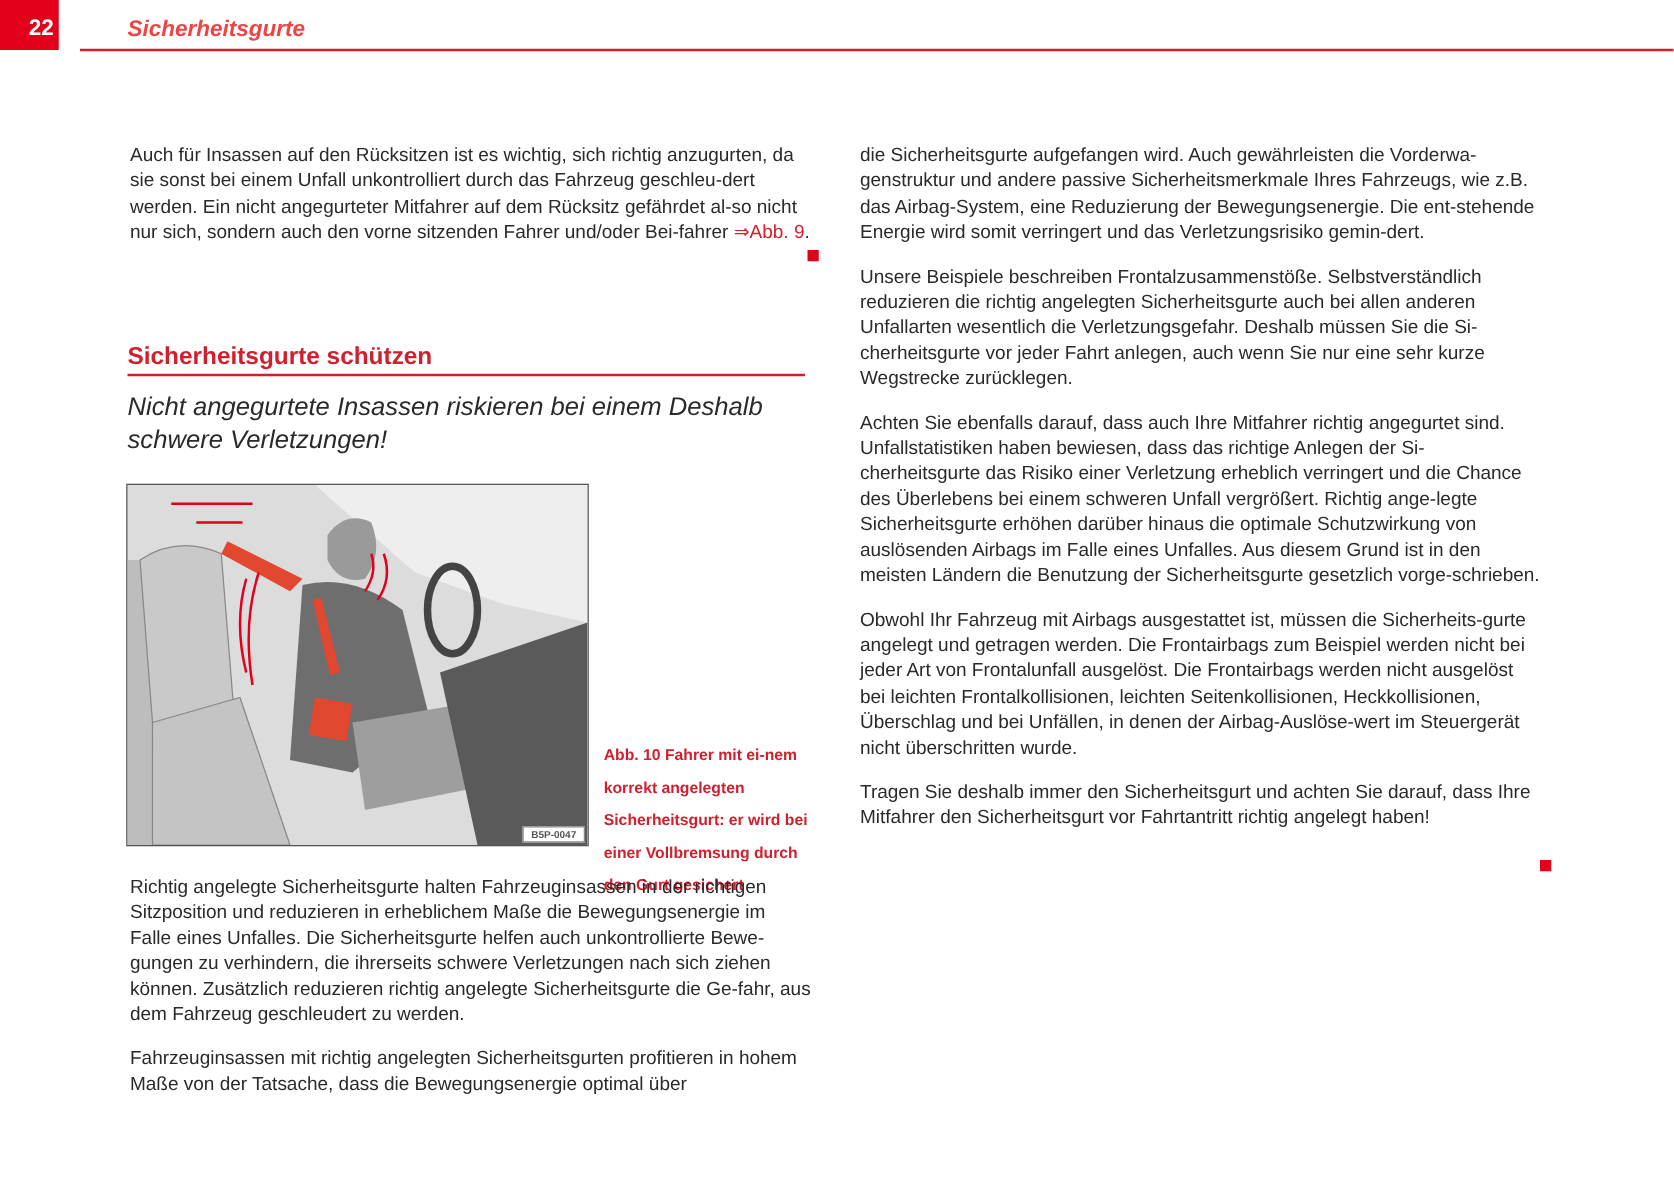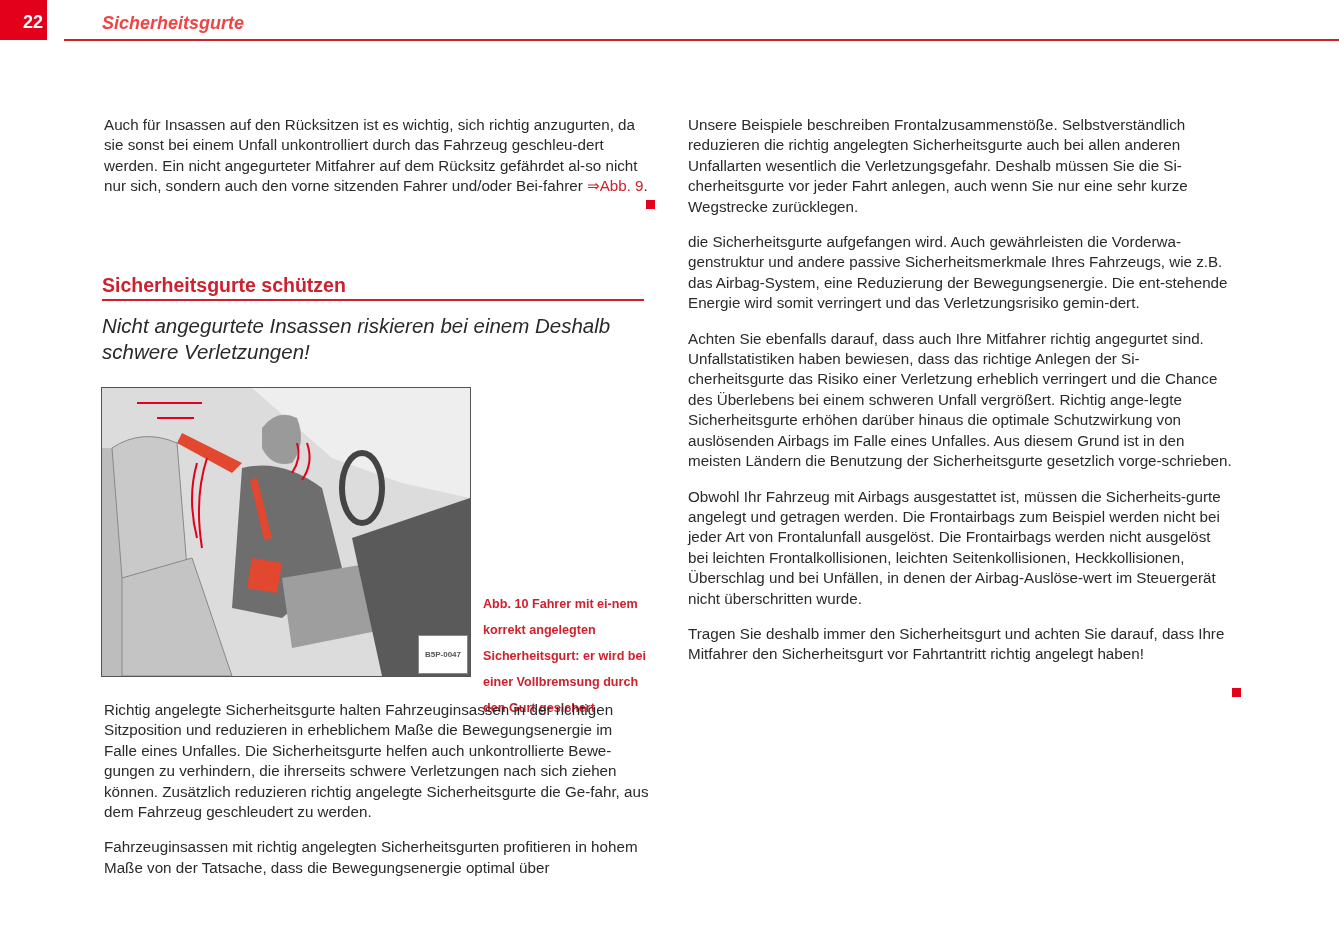--- a/index.html
+++ b/index.html
@@ -17,21 +17,21 @@
   .end-mark { display:inline-block; width:9px; height:9px; background:#e2001a; }
   .end-mark.abs { position:absolute; }
   .xref { color:#d0202e; }
   .section-title { position:absolute; left:102px; top:274px; font-weight:bold; font-size:19.5px; color:#d0202e; }
   .section-rule { position:absolute; left:102px; top:299px; width:542px; height:2px; background:#d0202e; }
   .subtitle { position:absolute; left:102px; top:313px; width:545px; font-style:italic; font-size:20.5px;
               line-height:26px; color:#2a2a2a; }
   .figure { position:absolute; left:101px; top:387px; width:368px; height:288px; border:1px solid #555;
             background:#d9d9d9; overflow:hidden; }
   .fig-code { position:absolute; right:2px; bottom:2px; background:#fff; color:#555; font-size:8px;
-              font-weight:bold; padding:14px 6px; border:1px solid #888; }
+              font-weight:bold; padding:1px 6px; border:1px solid #888; }
   .caption { position:absolute; left:483px; top:591px; width:170px; color:#d0202e; font-weight:bold;
              font-size:12.6px; line-height:26px; }
 </style>
 </head>
 <body>
 
 <div class="page-num-box">
   <span class="page-num">22</span>
 </div>
 <div class="header-title">Sicherheitsgurte</div>
@@ -71,19 +71,19 @@
   <div class="fig-code">B5P-0047</div>
 </div>
 <div class="caption">Abb. 10   Fahrer mit ei-nem korrekt angelegten Sicherheitsgurt: er wird bei einer Vollbremsung durch den Gurt gesichert</div>
 
 <div class="col left" style="top:700px;">
   <p>Richtig angelegte Sicherheitsgurte halten Fahrzeuginsassen in der richtigen Sitzposition und reduzieren in erheblichem Maße die Bewegungsenergie im Falle eines Unfalles. Die Sicherheitsgurte helfen auch unkontrollierte Bewe-gungen zu verhindern, die ihrerseits schwere Verletzungen nach sich ziehen können. Zusätzlich reduzieren richtig angelegte Sicherheitsgurte die Ge-fahr, aus dem Fahrzeug geschleudert zu werden.</p>
   <p>Fahrzeuginsassen mit richtig angelegten Sicherheitsgurten profitieren in hohem Maße von der Tatsache, dass die Bewegungsenergie optimal über</p>
 </div>
 
 <div class="col right" style="top:115px;">
+  <p>die Sicherheitsgurte aufgefangen wird. Auch gewährleisten die Vorderwa-genstruktur und andere passive Sicherheitsmerkmale Ihres Fahrzeugs, wie z.B. das Airbag-System, eine Reduzierung der Bewegungsenergie. Die ent-stehende Energie wird somit verringert und das Verletzungsrisiko gemin-dert.</p>
   <p>Unsere Beispiele beschreiben Frontalzusammenstöße. Selbstverständlich reduzieren die richtig angelegten Sicherheitsgurte auch bei allen anderen Unfallarten wesentlich die Verletzungsgefahr. Deshalb müssen Sie die Si-cherheitsgurte vor jeder Fahrt anlegen, auch wenn Sie nur eine sehr kurze Wegstrecke zurücklegen.</p>
-  <p>die Sicherheitsgurte aufgefangen wird. Auch gewährleisten die Vorderwa-genstruktur und andere passive Sicherheitsmerkmale Ihres Fahrzeugs, wie z.B. das Airbag-System, eine Reduzierung der Bewegungsenergie. Die ent-stehende Energie wird somit verringert und das Verletzungsrisiko gemin-dert.</p>
   <p>Achten Sie ebenfalls darauf, dass auch Ihre Mitfahrer richtig angegurtet sind. Unfallstatistiken haben bewiesen, dass das richtige Anlegen der Si-cherheitsgurte das Risiko einer Verletzung erheblich verringert und die Chance des Überlebens bei einem schweren Unfall vergrößert. Richtig ange-legte Sicherheitsgurte erhöhen darüber hinaus die optimale Schutzwirkung von auslösenden Airbags im Falle eines Unfalles. Aus diesem Grund ist in den meisten Ländern die Benutzung der Sicherheitsgurte gesetzlich vorge-schrieben.</p>
   <p>Obwohl Ihr Fahrzeug mit Airbags ausgestattet ist, müssen die Sicherheits-gurte angelegt und getragen werden. Die Frontairbags zum Beispiel werden nicht bei jeder Art von Frontalunfall ausgelöst. Die Frontairbags werden nicht ausgelöst bei leichten Frontalkollisionen, leichten Seitenkollisionen, Heckkollisionen, Überschlag und bei Unfällen, in denen der Airbag-Auslöse-wert im Steuergerät nicht überschritten wurde.</p>
   <p>Tragen Sie deshalb immer den Sicherheitsgurt und achten Sie darauf, dass Ihre Mitfahrer den Sicherheitsgurt vor Fahrtantritt richtig angelegt haben!</p>
 </div>
 <span class="end-mark abs" style="left:1232px;top:688px;"></span>
 
 </body></html>

